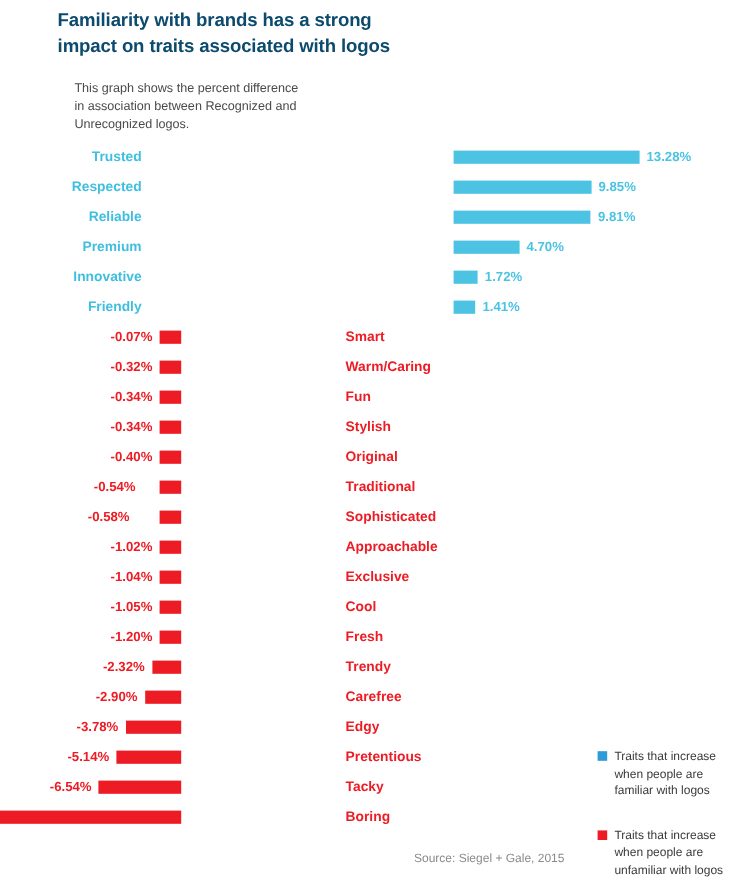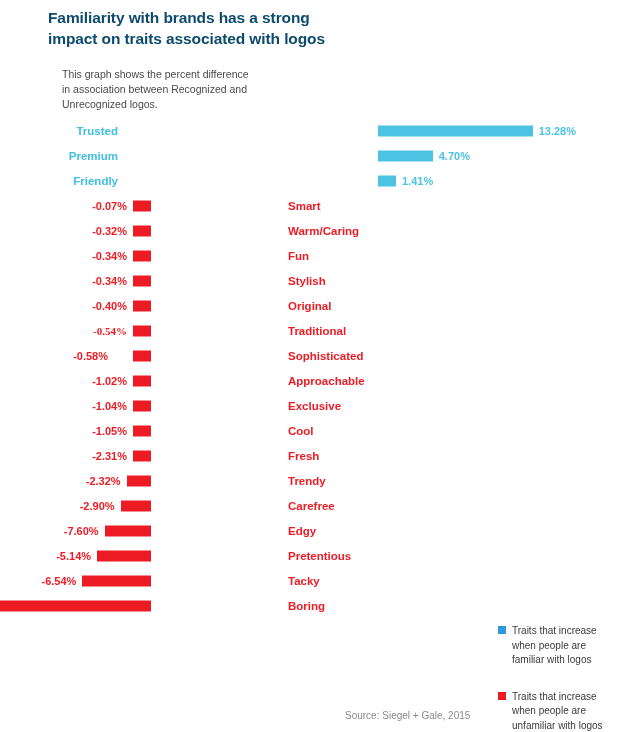--- a/index.html
+++ b/index.html
@@ -153,25 +153,40 @@
 Unrecognized logos.</div>
 </div>
 
 <div id="plot">
     <div class="row pos">
       <span class="bar-label">Trusted</span>
       <div class="bar" style="width: 154.7px; background: rgb(76, 195, 227);"></div>
       <span class="bar-value" style="left: 538.712px;">13.28%</span>
     </div>
     <div class="row pos">
+      <span class="bar-label">Respected</span>
+      <div class="bar" style="width: 114.8px; background: rgb(76, 195, 227);"></div>
+      <span class="bar-value" style="left: 498.752px;">9.85%</span>
+    </div>
+    <div class="row pos">
+      <span class="bar-label">Reliable</span>
+      <div class="bar" style="width: 114.3px; background: rgb(76, 195, 227);"></div>
+      <span class="bar-value" style="left: 498.286px;">9.81%</span>
+    </div>
+    <div class="row pos">
       <span class="bar-label">Premium</span>
       <div class="bar" style="width: 54.8px; background: rgb(76, 195, 227);"></div>
       <span class="bar-value" style="left: 438.755px;">4.70%</span>
     </div>
     <div class="row pos">
+      <span class="bar-label">Innovative</span>
+      <div class="bar" style="width: 20px; background: rgb(76, 195, 227);"></div>
+      <span class="bar-value" style="left: 404.038px;">1.72%</span>
+    </div>
+    <div class="row pos">
       <span class="bar-label">Friendly</span>
       <div class="bar" style="width: 18px; background: rgb(76, 195, 227);"></div>
       <span class="bar-value" style="left: 402px;">1.41%</span>
     </div>
     <div class="row neg">
       <span class="bar-label">Smart</span>
       <div class="bar" style="width: 18px; background: rgb(237, 28, 36);"></div>
       <span class="bar-value" style="right: 373px;">-0.07%</span>
     </div>
     <div class="row neg">
@@ -190,21 +205,21 @@
       <span class="bar-value" style="right: 373px;">-0.34%</span>
     </div>
     <div class="row neg">
       <span class="bar-label">Original</span>
       <div class="bar" style="width: 18px; background: rgb(237, 28, 36);"></div>
       <span class="bar-value" style="right: 373px;">-0.40%</span>
     </div>
     <div class="row neg">
       <span class="bar-label">Traditional</span>
       <div class="bar" style="width: 18px; background: rgb(237, 28, 36);"></div>
-      <span class="bar-value" style="right: 373px; font-family: Liberation Serif, serif;">-0.54%</span>
+      <span class="bar-value" style="right: 387px;">-0.54%</span>
     </div>
     <div class="row neg">
       <span class="bar-label">Sophisticated</span>
       <div class="bar" style="width: 18px; background: rgb(237, 28, 36);"></div>
       <span class="bar-value" style="right: 392px;">-0.58%</span>
     </div>
     <div class="row neg">
       <span class="bar-label">Approachable</span>
       <div class="bar" style="width: 18px; background: rgb(237, 28, 36);"></div>
       <span class="bar-value" style="right: 373px;">-1.02%</span>
@@ -215,36 +230,36 @@
       <span class="bar-value" style="right: 373px;">-1.04%</span>
     </div>
     <div class="row neg">
       <span class="bar-label">Cool</span>
       <div class="bar" style="width: 18px; background: rgb(237, 28, 36);"></div>
       <span class="bar-value" style="right: 373px;">-1.05%</span>
     </div>
     <div class="row neg">
       <span class="bar-label">Fresh</span>
       <div class="bar" style="width: 18px; background: rgb(237, 28, 36);"></div>
-      <span class="bar-value" style="right: 373px;">-2.31%</span>
+      <span class="bar-value" style="right: 373px;">-1.20%</span>
     </div>
     <div class="row neg">
       <span class="bar-label">Trendy</span>
       <div class="bar" style="width: 24.4px; background: rgb(237, 28, 36);"></div>
       <span class="bar-value" style="right: 379.36px;">-2.32%</span>
     </div>
     <div class="row neg">
       <span class="bar-label">Carefree</span>
       <div class="bar" style="width: 30.4px; background: rgb(237, 28, 36);"></div>
       <span class="bar-value" style="right: 385.45px;">-2.90%</span>
     </div>
     <div class="row neg">
       <span class="bar-label">Edgy</span>
       <div class="bar" style="width: 46.4px; background: rgb(237, 28, 36);"></div>
-      <span class="bar-value" style="right: 401.41px;">-7.60%</span>
+      <span class="bar-value" style="right: 401.41px;">-3.78%</span>
     </div>
     <div class="row neg">
       <span class="bar-label">Pretentious</span>
       <div class="bar" style="width: 54px; background: rgb(237, 28, 36);"></div>
       <span class="bar-value" style="right: 408.97px;">-5.14%</span>
     </div>
     <div class="row neg">
       <span class="bar-label">Tacky</span>
       <div class="bar" style="width: 68.7px; background: rgb(237, 28, 36);"></div>
       <span class="bar-value" style="right: 423.67px;">-6.54%</span>

